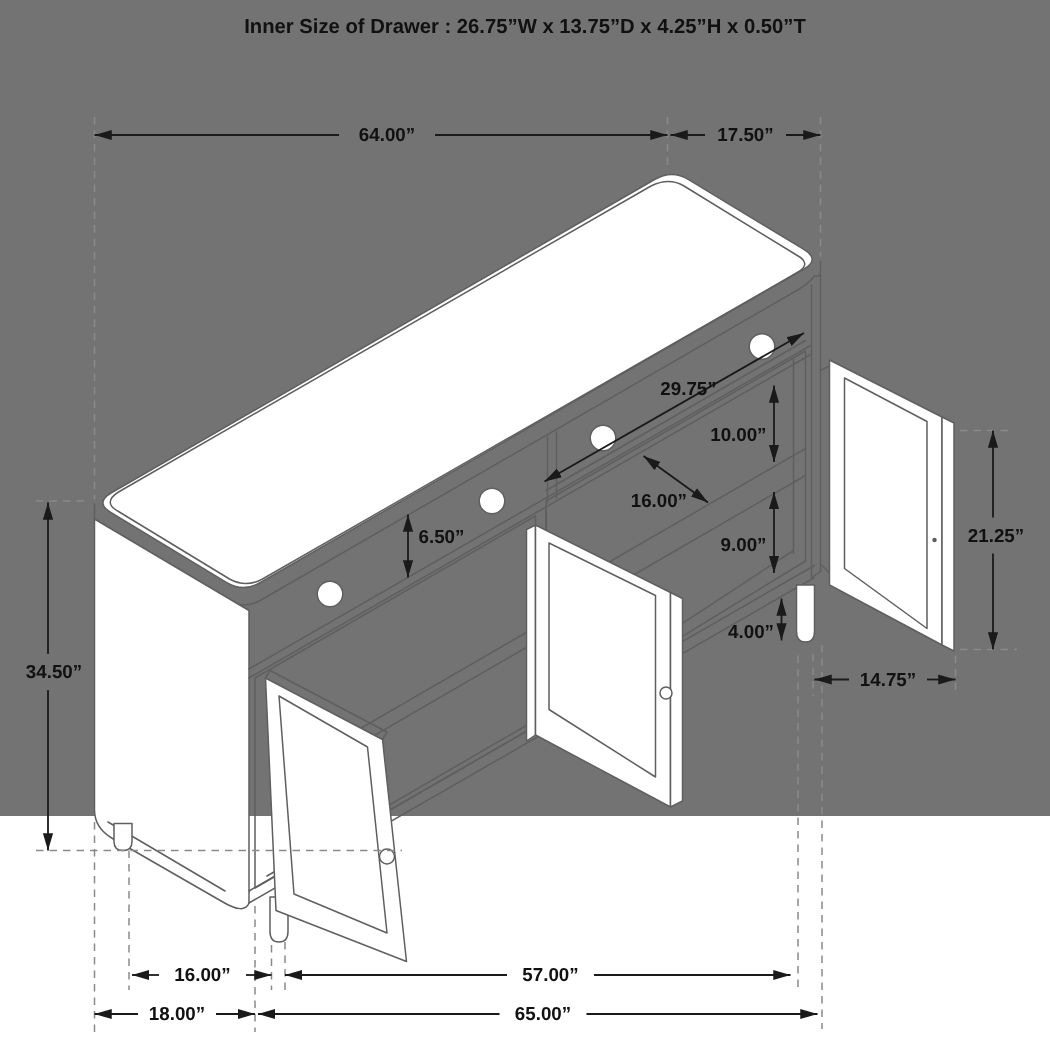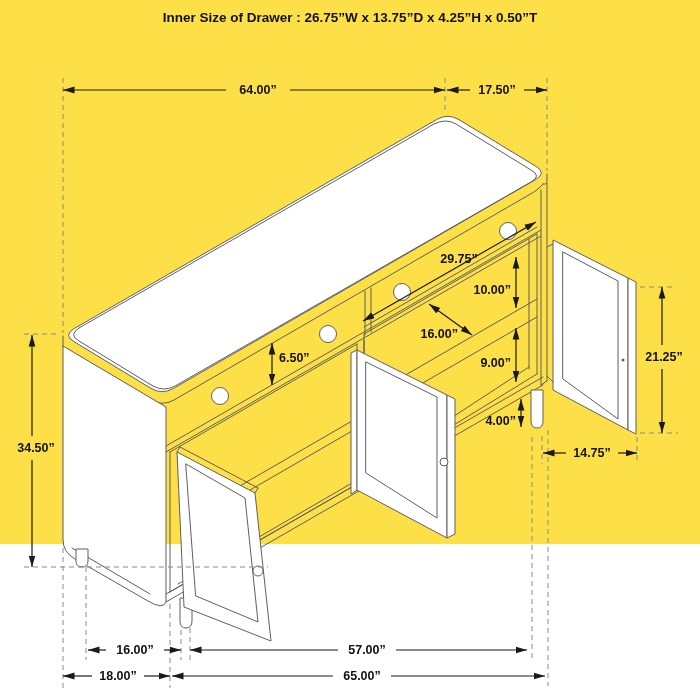--- a/index.html
+++ b/index.html
@@ -7,21 +7,21 @@
     padding: 0;
     background: #ffffff;
     width: 700px;
     height: 700px;
     overflow: hidden;
   }
   .stage {
     position: relative;
     width: 700px;
     height: 544px;
-    background: #fde047;
+    background: #737373;
   }
   svg { display: block; }
   .title-text {
     font-family: "Liberation Sans", "DejaVu Sans", sans-serif;
     font-size: 13.5px;
     font-weight: bold;
     fill: #111111;
   }
   .dim-label {
     font-family: "Liberation Sans", "DejaVu Sans", sans-serif;

